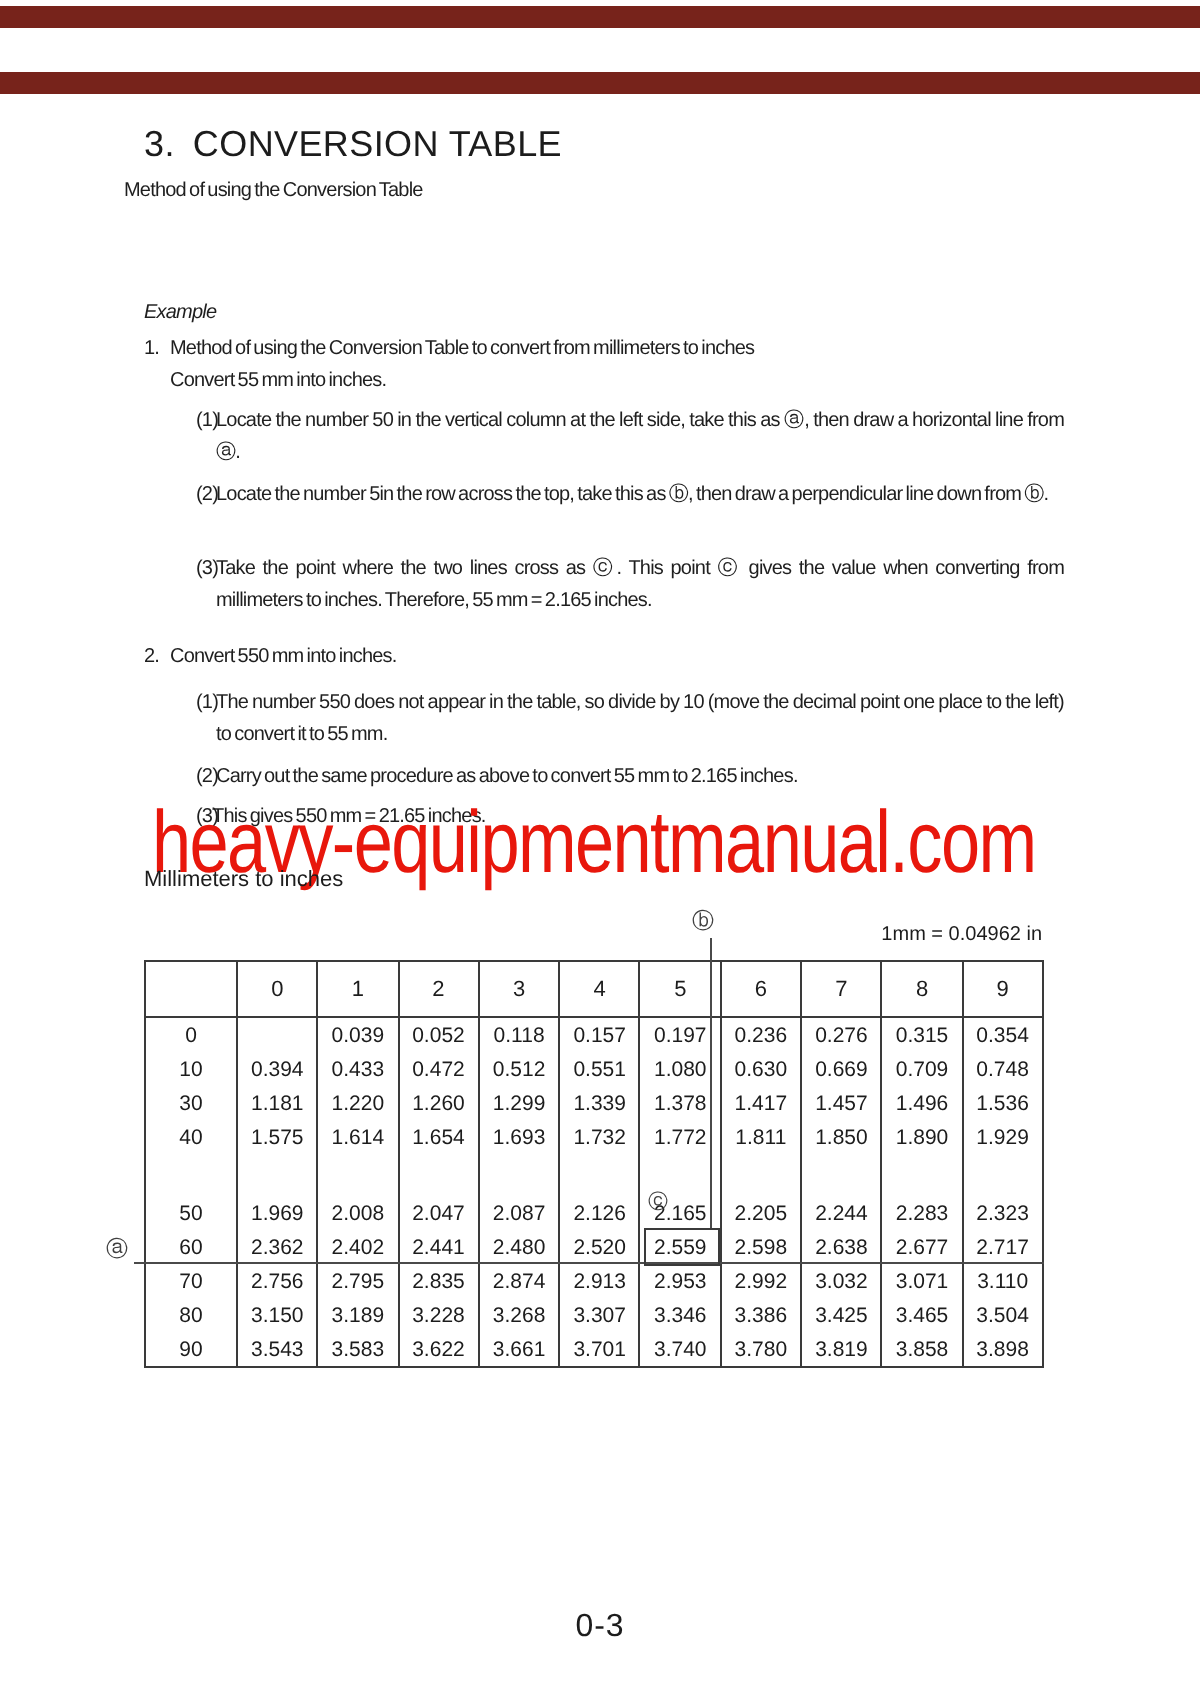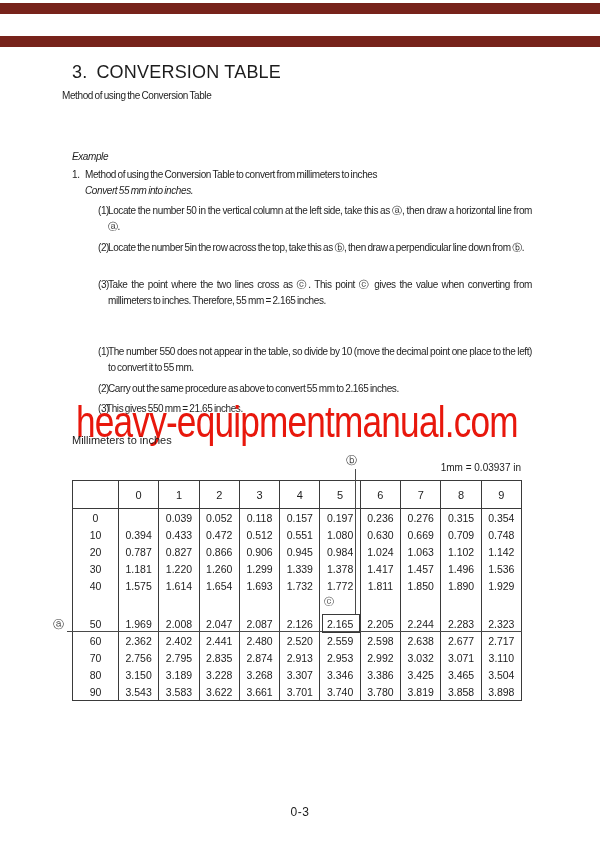--- a/index.html
+++ b/index.html
@@ -41,75 +41,78 @@
   #conv-table td:first-child,#conv-table th:first-child{border-left:none;}
   #conv-table thead th{height:27px;border-bottom:1px solid #3a3a3a;font-size:11px;}
   #conv-table tbody td{height:17px;}
   #conv-table tr.spacer td{height:21px;}
 
   .b-line{left:283px;top:-11px;width:1.3px;height:146px;background:#4a4a4a;}
   .a-line{left:-5px;top:151px;width:455px;height:1.3px;background:#4a4a4a;}
   .value-box{left:250px;top:134px;width:36px;height:17px;border:1px solid #3a3a3a;}
   .c-marker{left:252px;top:116px;font-size:10px;}
 
-  .page-num{left:0;top:805px;width:600px;text-align:center;font-size:12px;letter-spacing:.5px;color:#1c1c1c;}
+  .page-num{left:0;top:805px;width:600px;text-align:center;font-size:16px;letter-spacing:.5px;color:#1c1c1c;}
 </style>
 </head>
 <body>
 
 <div class="page">
 
   <div class="abs bar bar1"></div>
   <div class="abs bar bar2"></div>
 
   <div class="abs title">
     <span class="num">3.</span><span>CONVERSION TABLE</span>
   </div>
 
   <div class="abs txt" style="left:62px;top:88px;">Method of using the Conversion Table</div>
 
   <div class="abs txt" style="left:72px;top:149px;font-style:italic;">Example</div>
 
   <div class="abs txt item-head" style="left:72px;top:167px;">
     <span class="inum">1.</span><span>Method of using the Conversion Table to convert from millimeters to inches</span>
   </div>
-  <div class="abs txt" style="left:85px;top:183px;font-style:italic;">Convert 55 mm into inches.</div>
+  <div class="abs txt" style="left:85px;top:183px;">Convert 55 mm into inches.</div>
 
   <div class="abs txt step" style="top:203px;">
     <span class="snum">(1)</span>
     <div class="stext">Locate the number 50 in the vertical column at the left side, take this as ⓐ, then draw a horizontal line from ⓐ.</div>
   </div>
   <div class="abs txt step" style="top:240px;">
     <span class="snum">(2)</span>
     <div class="stext">Locate the number 5in the row across the top, take this as ⓑ, then draw a perpendicular line down from ⓑ.</div>
   </div>
   <div class="abs txt step" style="top:277px;">
     <span class="snum">(3)</span>
     <div class="stext">Take the point where the two lines cross as ⓒ.  This point ⓒ gives the value when converting from millimeters to inches.  Therefore, 55 mm = 2.165 inches.</div>
   </div>
 
+  <div class="abs txt item-head" style="left:72px;top:321px;">
+    <span class="inum">2.</span><span>Convert 550 mm into inches.</span>
+  </div>
 
   <div class="abs txt step" style="top:344px;">
     <span class="snum">(1)</span>
     <div class="stext">The number 550 does not appear in the table, so divide by 10 (move the decimal point one place to the left) to convert it to 55 mm.</div>
   </div>
   <div class="abs txt step" style="top:381px;">
     <span class="snum">(2)</span>
     <div class="stext">Carry out the same procedure as above to convert 55 mm to 2.165 inches.</div>
   </div>
   <div class="abs txt step" style="top:401px;">
     <span class="snum">(3)</span>
     <div class="stext2">This gives 550 mm = 21.65 inches.</div>
   </div>
 
   <div class="abs watermark">heavy-equipmentmanual.com</div>
 
   <div class="abs tbl-caption">Millimeters to inches</div>
   <div class="abs marker marker-b">ⓑ</div>
-  <div class="abs note">1mm = 0.03937 in</div>
+  <div class="abs note">1mm = 0.04962 in</div>
 
   <div class="abs marker marker-a">ⓐ</div>
 
   <div class="abs tablewrap">
     <table id="conv-table">
         <colgroup>
           <col style="width: 46px;">
           <col style="width: 40.3px;">
           <col style="width: 40.3px;">
           <col style="width: 40.3px;">
@@ -157,33 +160,20 @@
             <td>0.472</td>
             <td>0.512</td>
             <td>0.551</td>
             <td>1.080</td>
             <td>0.630</td>
             <td>0.669</td>
             <td>0.709</td>
             <td>0.748</td>
           </tr>
           <tr>
-            <td>20</td>
-            <td>0.787</td>
-            <td>0.827</td>
-            <td>0.866</td>
-            <td>0.906</td>
-            <td>0.945</td>
-            <td>0.984</td>
-            <td>1.024</td>
-            <td>1.063</td>
-            <td>1.102</td>
-            <td>1.142</td>
-          </tr>
-          <tr>
             <td>30</td>
             <td>1.181</td>
             <td>1.220</td>
             <td>1.260</td>
             <td>1.299</td>
             <td>1.339</td>
             <td>1.378</td>
             <td>1.417</td>
             <td>1.457</td>
             <td>1.496</td>

